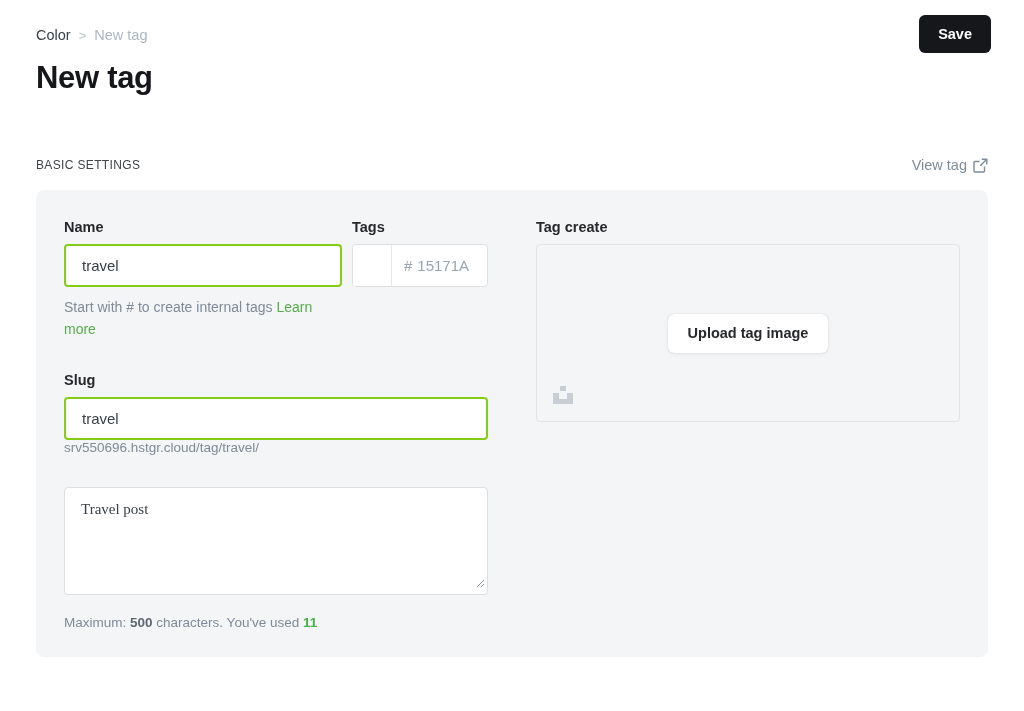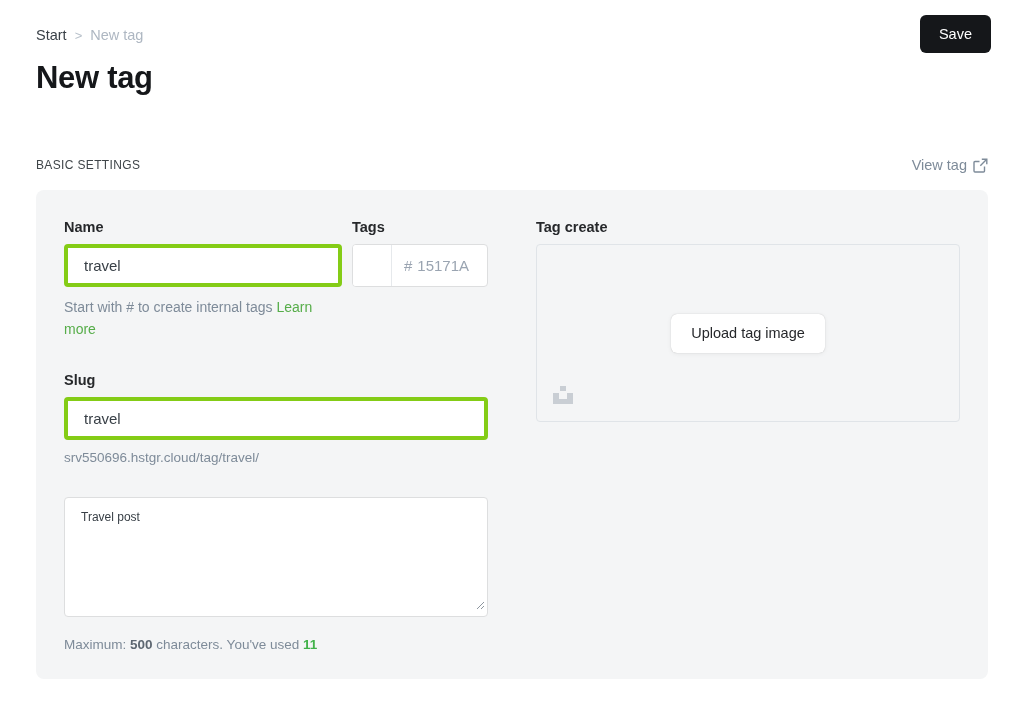--- a/index.html
+++ b/index.html
@@ -27,21 +27,21 @@
   .save-button {
     position: absolute;
     top: 15px;
     right: 33px;
     height: 38px;
     padding: 0 19px;
     background: #15171a;
     color: #ffffff;
     font-family: inherit;
     font-size: 14.5px;
-    font-weight: 400;
+    font-weight: 700;
     border: none;
     border-radius: 6px;
     cursor: pointer;
   }
 
   .page-title {
     margin-top: 17px;
     font-size: 31px;
     font-weight: 700;
     letter-spacing: -0.3px;
@@ -88,21 +88,21 @@
     font-size: 14.5px;
     font-weight: 600;
     color: #26282b;
     margin-bottom: 9px;
   }
 
   .text-input {
     width: 100%;
     height: 43px;
     background: #ffffff;
-    border: 4px solid #84cc16;
+    border: 2px solid #84cc16;
     border-radius: 4px;
     padding: 0 16px;
     font-family: inherit;
     font-size: 15px;
     color: #394047;
     outline: none;
   }
   .text-input::placeholder { color: #a7b1bc; }
 
   .name-color-row { display: flex; gap: 10px; }
@@ -149,35 +149,35 @@
     font-size: 15px;
     color: #394047;
     background: transparent;
     padding: 0;
   }
   .color-input::placeholder { color: #9aa4b1; }
 
   .field-group { margin-top: 32px; }
 
   .url-helper {
-    margin-top: 10px;
+    margin-top: 0;
     font-size: 13.5px;
     color: #7e8b99;
   }
 
   .textarea-wrap { position: relative; }
   .description-textarea {
     width: 100%;
-    height: 120px;
+    height: 108px;
     background: #ffffff;
     border: 1px solid #dddedf;
     border-radius: 4px;
     padding: 10px 16px;
-    font-family: Liberation Sans, sans-serif;
-    font-size: 12px;
+    font-family: Liberation Serif, serif;
+    font-size: 15px;
     line-height: 1.5;
     color: #394047;
     resize: none;
     outline: none;
     display: block;
   }
   .resize-handle {
     position: absolute;
     right: 3px;
     bottom: 3px;
@@ -204,37 +204,37 @@
   }
   .upload-button {
     height: 39px;
     padding: 0 20px;
     background: #ffffff;
     border: none;
     border-radius: 6px;
     box-shadow: 0 0 1px rgba(0,0,0,0.25), 0 1px 5px rgba(0,0,0,0.06);
     font-family: inherit;
     font-size: 14.5px;
-    font-weight: 400;
+    font-weight: 700;
     color: #26282b;
     cursor: pointer;
   }
   .upload-corner-icon {
     position: absolute;
     left: 16px;
     bottom: 13px;
   }
 </style>
 </head>
 <body>
 
 <div class="page">
 
   <div class="breadcrumb">
-    <span class="crumb-root">Start</span>
+    <span class="crumb-root">Color</span>
     <span class="crumb-sep">&gt;</span>
     <span class="crumb-current">New tag</span>
   </div>
 
   <button class="save-button">Save</button>
 
   <h1 class="page-title">New tag</h1>
 
   <div class="section-header">
     <span class="section-title">BASIC SETTINGS</span>

